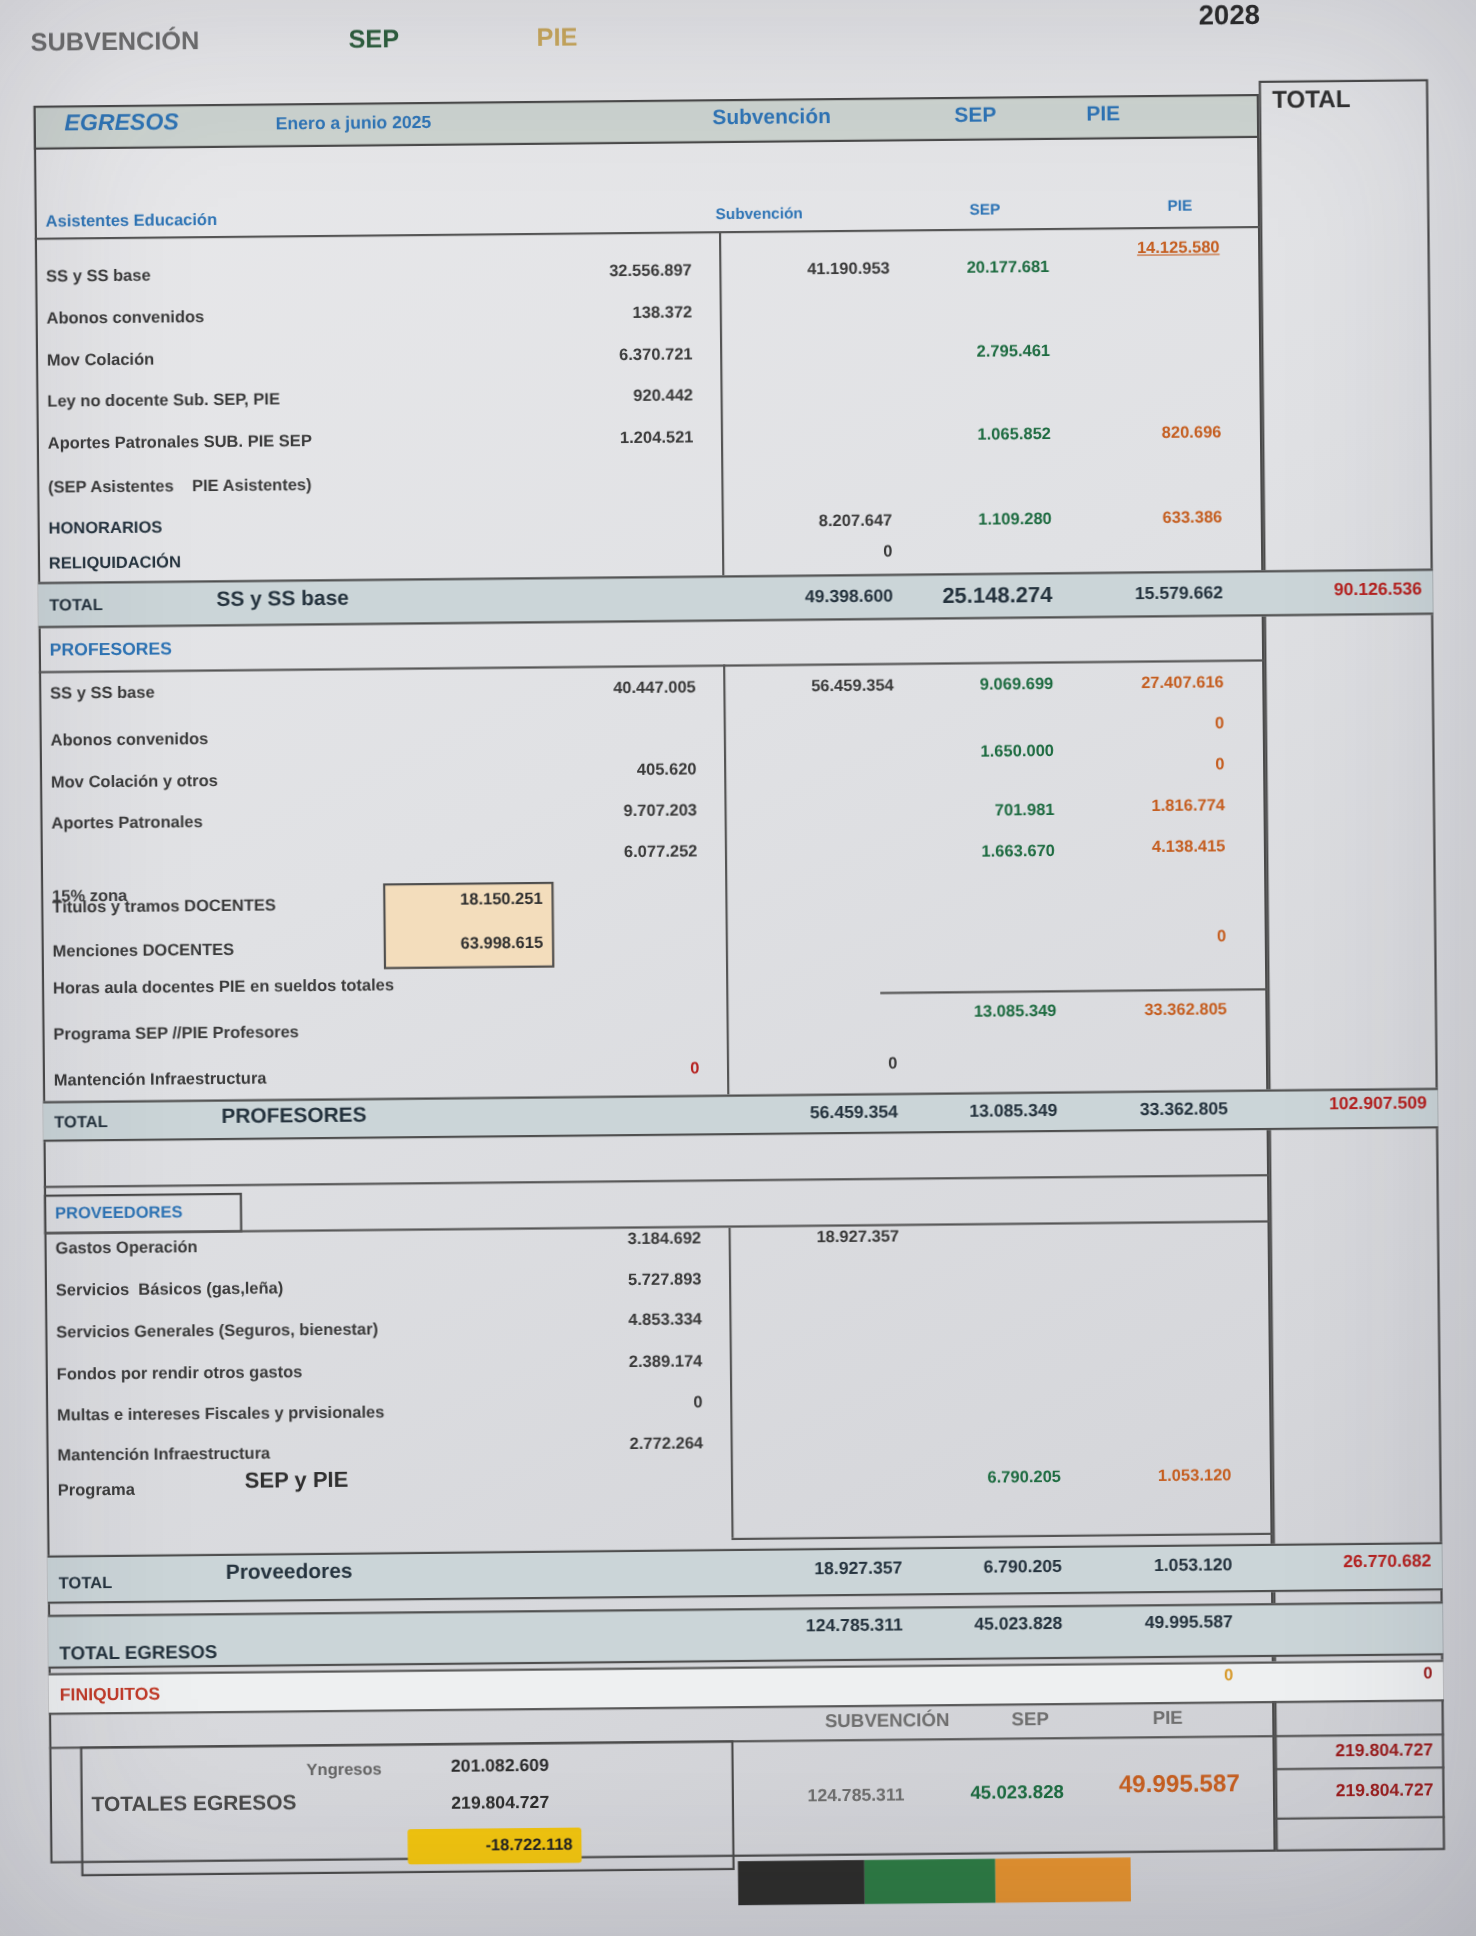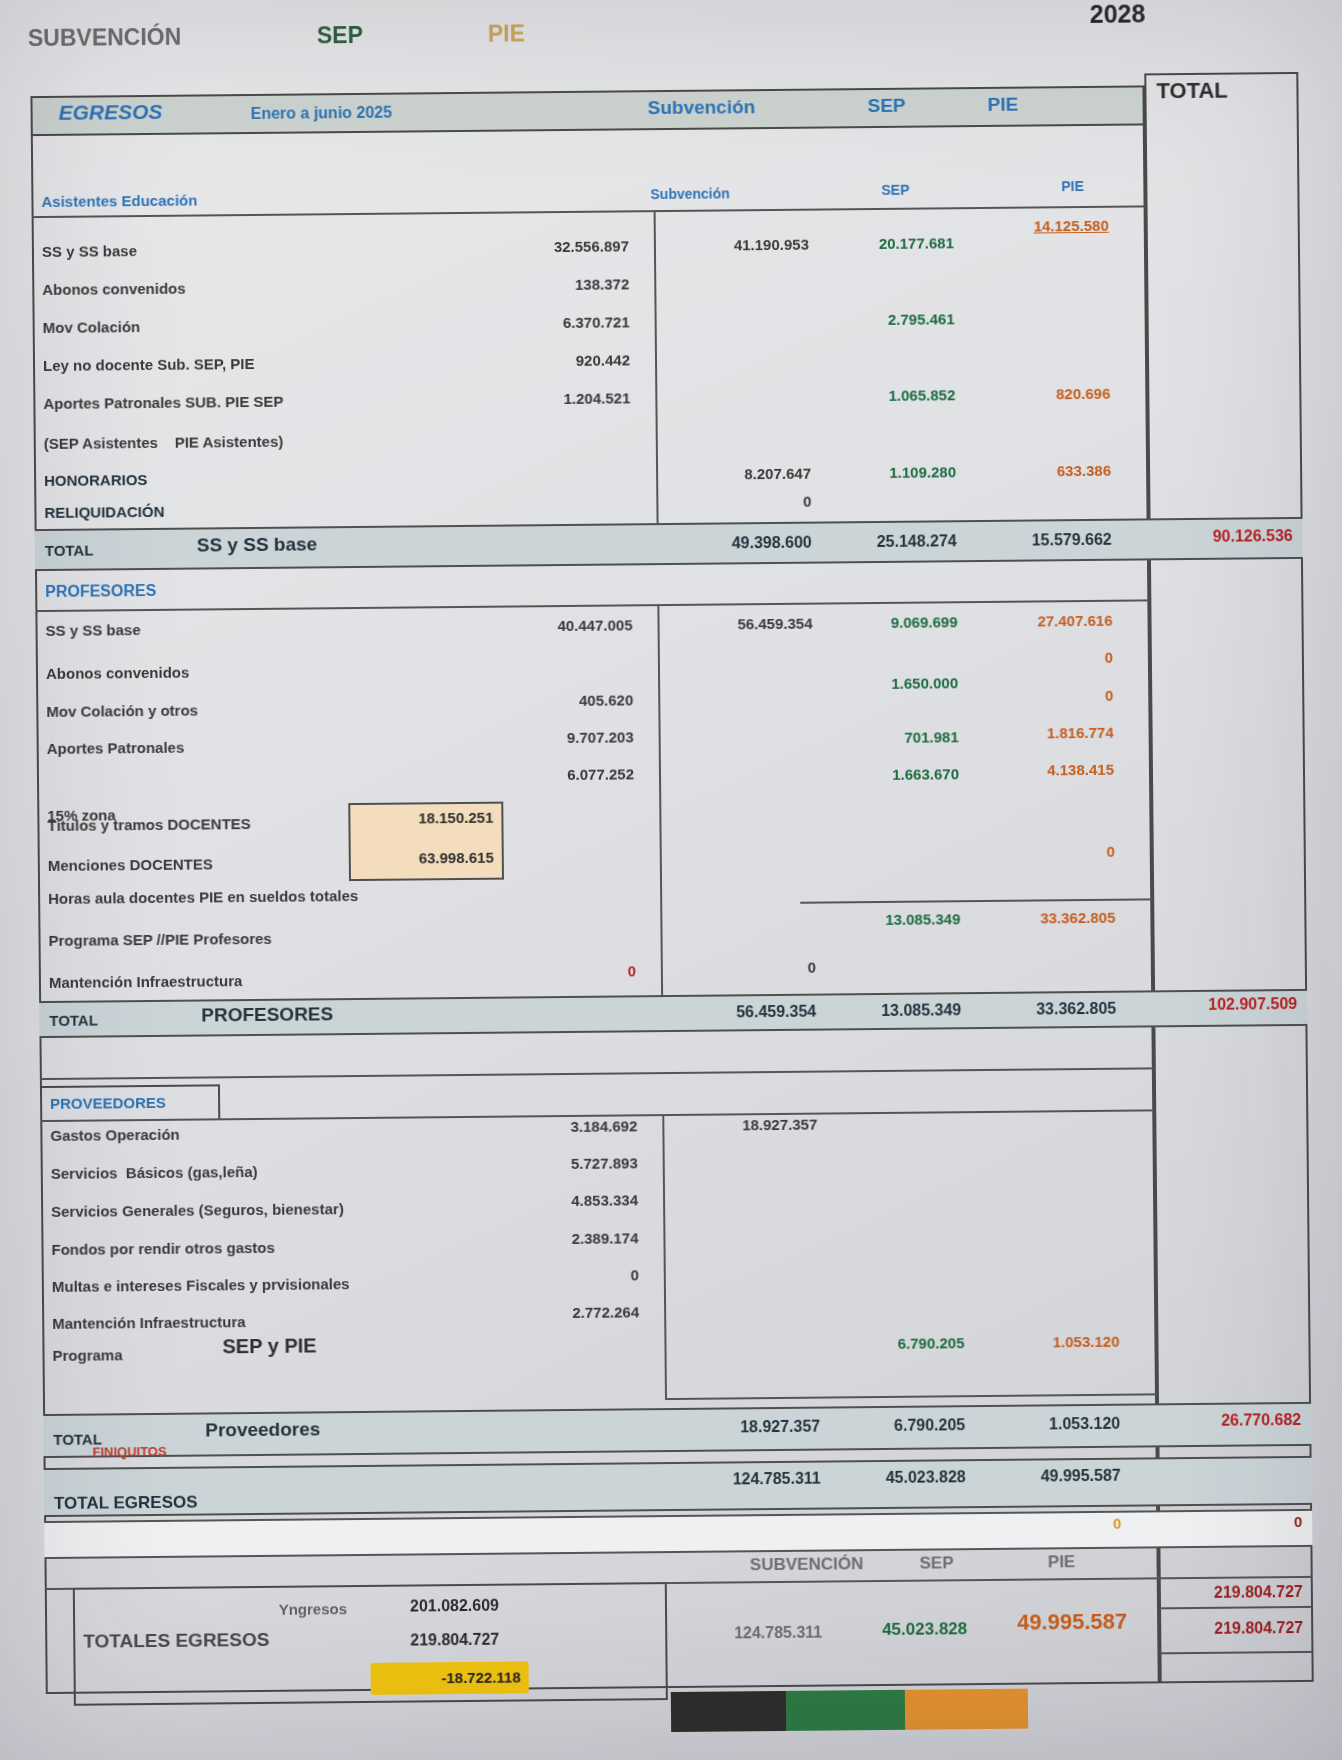--- a/index.html
+++ b/index.html
@@ -97,21 +97,21 @@
   <span class="t c3 green" style="top:465px;">1.109.280</span>
   <span class="t c4 orng" style="top:465px;">633.386</span>
 
   <span class="t lab navy" style="top:497px;">RELIQUIDACIÓN</span>
   <span class="t c2" style="top:493px;">0</span>
 
   <div class="band" style="top:523px; height:42px;"></div>
   <span class="t navy" style="left:48px; top:535px; font-size:15px;">TOTAL</span>
   <span class="t navy" style="left:200px; top:531px; font-size:19px;">SS y SS base</span>
   <span class="t c2 navy" style="top:534px; font-size:16px;">49.398.600</span>
-  <span class="t c3 navy" style="top:534px; font-size:16px;">25.148.274</span>
+  <span class="t c3 navy" style="top:534px; font-size:20px;">25.148.274</span>
   <span class="t c4 navy" style="top:534px; font-size:16px;">15.579.662</span>
   <span class="t ct red" style="top:532px; font-size:16px;">90.126.536</span>
 
   <span class="t blue lab" style="top:576px; font-size:16px;">PROFESORES</span>
   <div class="hl" style="left:38px; top:604px; width:1114px;"></div>
 
   <span class="t lab" style="top:615px;">SS y SS base</span>
   <span class="t c1" style="top:615px;">40.447.005</span>
   <span class="t c2" style="top:615px;">56.459.354</span>
   <span class="t c3 green" style="top:615px;">9.069.699</span>
@@ -203,21 +203,21 @@
 
   <div class="band" style="top:1462px; height:49px;"></div>
   <span class="t navy" style="left:48px; top:1488px; font-size:17px;">TOTAL EGRESOS</span>
   <span class="t c2 navy" style="top:1470px; font-size:16px;">124.785.311</span>
   <span class="t c3 navy" style="top:1470px; font-size:16px;">45.023.828</span>
   <span class="t c4 navy" style="top:1470px; font-size:16px;">49.995.587</span>
 
   <div class="finband" style="top:1515px; height:36px;"></div>
   <div class="hl" style="left:38px; top:1515px; width:1268px;"></div>
   <div class="hl" style="left:38px; top:1551px; width:1268px;"></div>
-  <span class="t fin lab" style="top:1437px; font-size:13px;margin-left:39px;">FINIQUITOS</span>
+  <span class="t fin lab" style="top:1526px; font-size:16px;">FINIQUITOS</span>
   <span class="t c4 gold" style="top:1518px;">0</span>
   <span class="t ct dkred" style="top:1518px;">0</span>
 
   <span class="t gray" style="left:690px; top:1556px; width:220px; text-align:center; font-size:17px; font-weight:600;">SUBVENCIÓN</span>
   <span class="t gray" style="left:860px; top:1556px; width:140px; text-align:center; font-size:17px; font-weight:600;">SEP</span>
   <span class="t gray" style="left:990px; top:1556px; width:130px; text-align:center; font-size:17px; font-weight:600;">PIE</span>
   <div class="hl" style="left:38px; top:1582px; width:1268px;"></div>
 
   <div class="box" style="left:66px; top:1582px; width:594px; height:118px;"></div>
   <span class="t" style="left:230px; top:1596px; width:110px; text-align:right; color:#636363; font-weight:600;">Yngresos</span>

